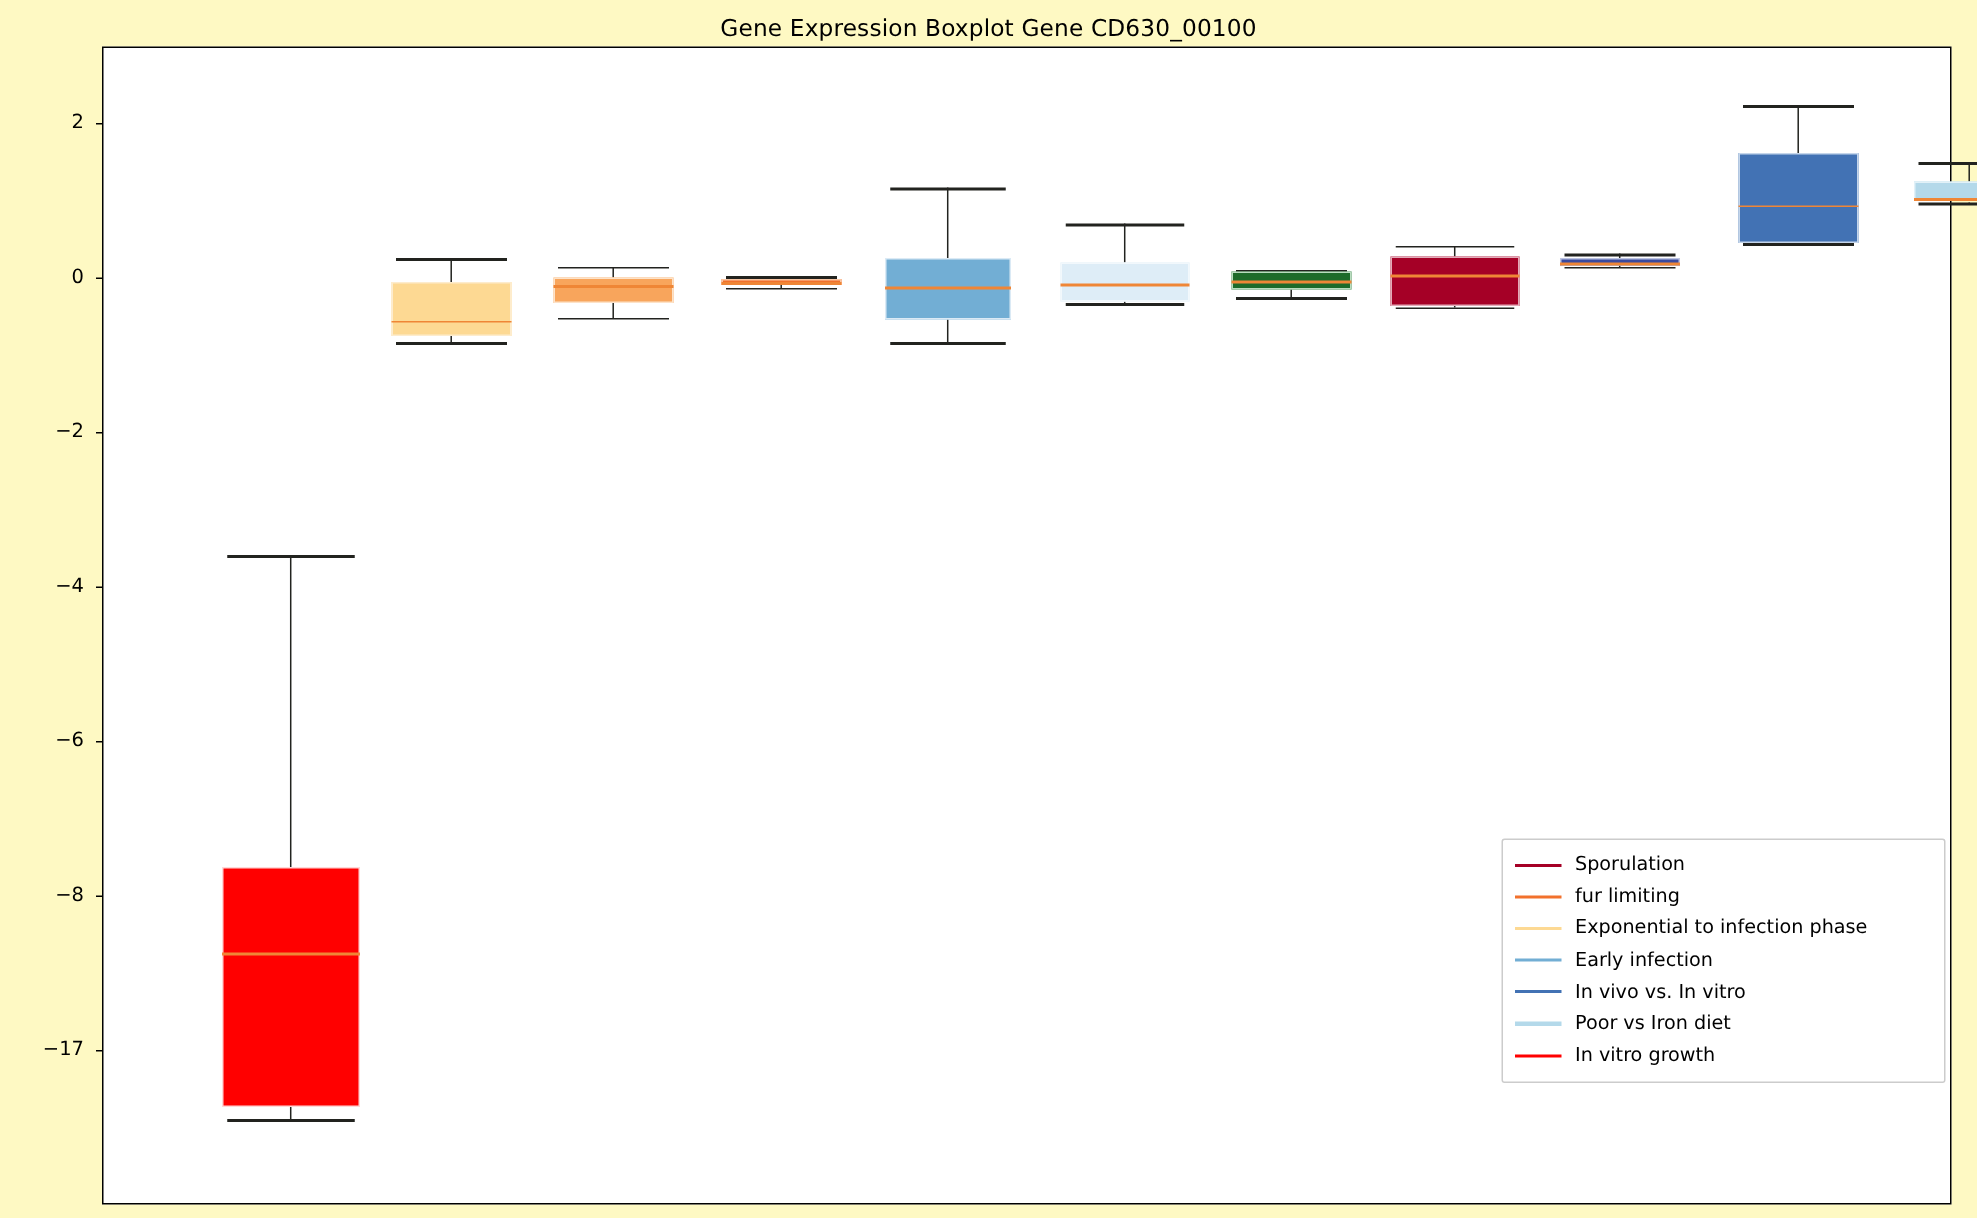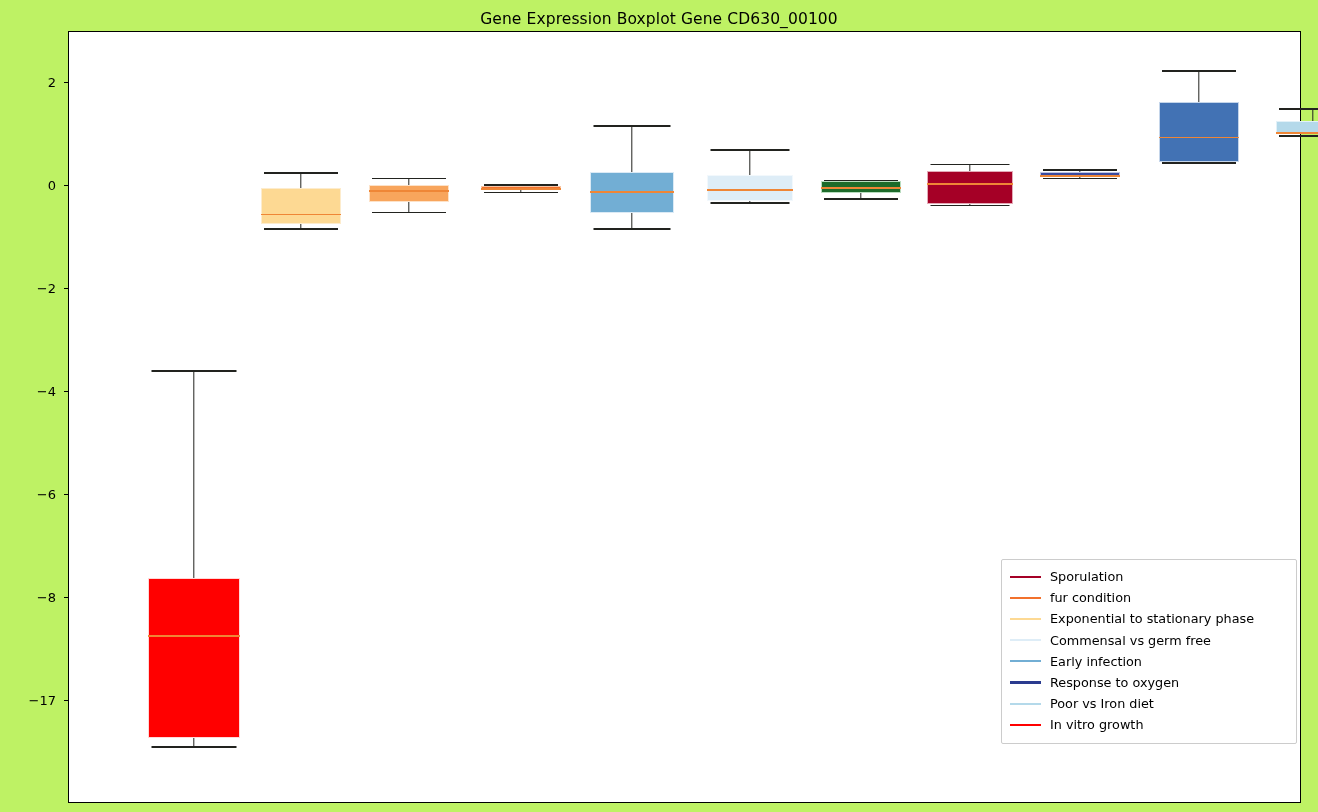--- a/index.html
+++ b/index.html
@@ -5,21 +5,21 @@
   * { box-sizing: border-box; }
   html, body {
     margin: 0; padding: 0;
     background: #ffffff;
     font-family: "DejaVu Sans", sans-serif;
   }
   #figure {
     position: relative;
     width: 1318px;
     height: 812px;
-    background: #bef264;
+    background: #fef9c3;
     overflow: hidden;
   }
   #chart-title {
     position: absolute;
     left: 0; right: 0;
     top: 10px;
     text-align: center;
     font-size: 15.5px;
     color: #000000;
     letter-spacing: 0.1px;
@@ -244,37 +244,33 @@
       </div>
   </div>
 
   <div id="legend">
       <div class="legend-row">
         <span class="legend-swatch" style="background: rgb(165, 0, 38);"></span>
         <span class="legend-label">Sporulation</span>
       </div>
       <div class="legend-row">
         <span class="legend-swatch" style="background: rgb(242, 113, 44);"></span>
-        <span class="legend-label">fur condition</span>
+        <span class="legend-label">fur limiting</span>
       </div>
       <div class="legend-row">
         <span class="legend-swatch" style="background: rgb(253, 217, 147);"></span>
-        <span class="legend-label">Exponential to stationary phase</span>
-      </div>
-      <div class="legend-row">
-        <span class="legend-swatch" style="background: rgb(222, 237, 247);"></span>
-        <span class="legend-label">Commensal vs germ free</span>
+        <span class="legend-label">Exponential to infection phase</span>
       </div>
       <div class="legend-row">
         <span class="legend-swatch" style="background: rgb(114, 174, 212);"></span>
         <span class="legend-label">Early infection</span>
       </div>
       <div class="legend-row">
-        <span class="legend-swatch" style="background: rgb(42, 59, 143);"></span>
-        <span class="legend-label">Response to oxygen</span>
+        <span class="legend-swatch" style="background: rgb(66, 114, 180);"></span>
+        <span class="legend-label">In vivo vs. In vitro</span>
       </div>
       <div class="legend-row">
         <span class="legend-swatch" style="background: rgb(180, 217, 234);"></span>
         <span class="legend-label">Poor vs Iron diet</span>
       </div>
       <div class="legend-row">
         <span class="legend-swatch" style="background: rgb(255, 0, 0);"></span>
         <span class="legend-label">In vitro growth</span>
       </div>
     </div>

